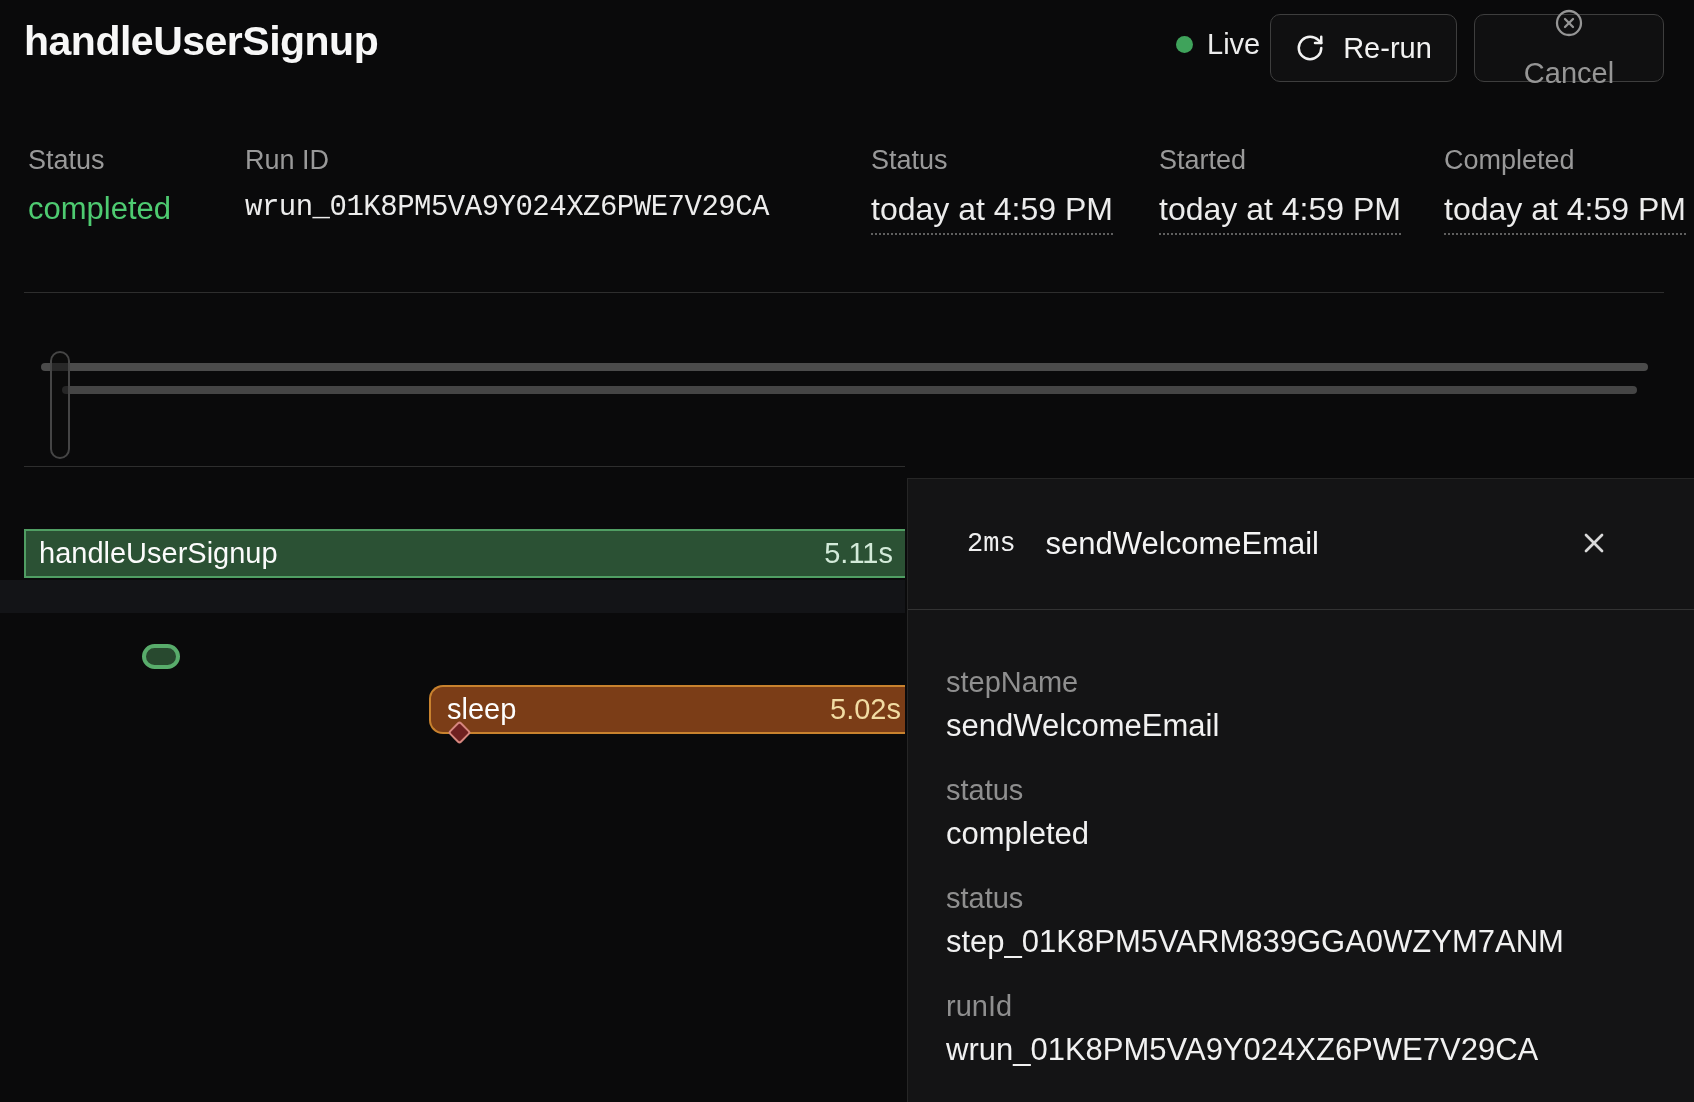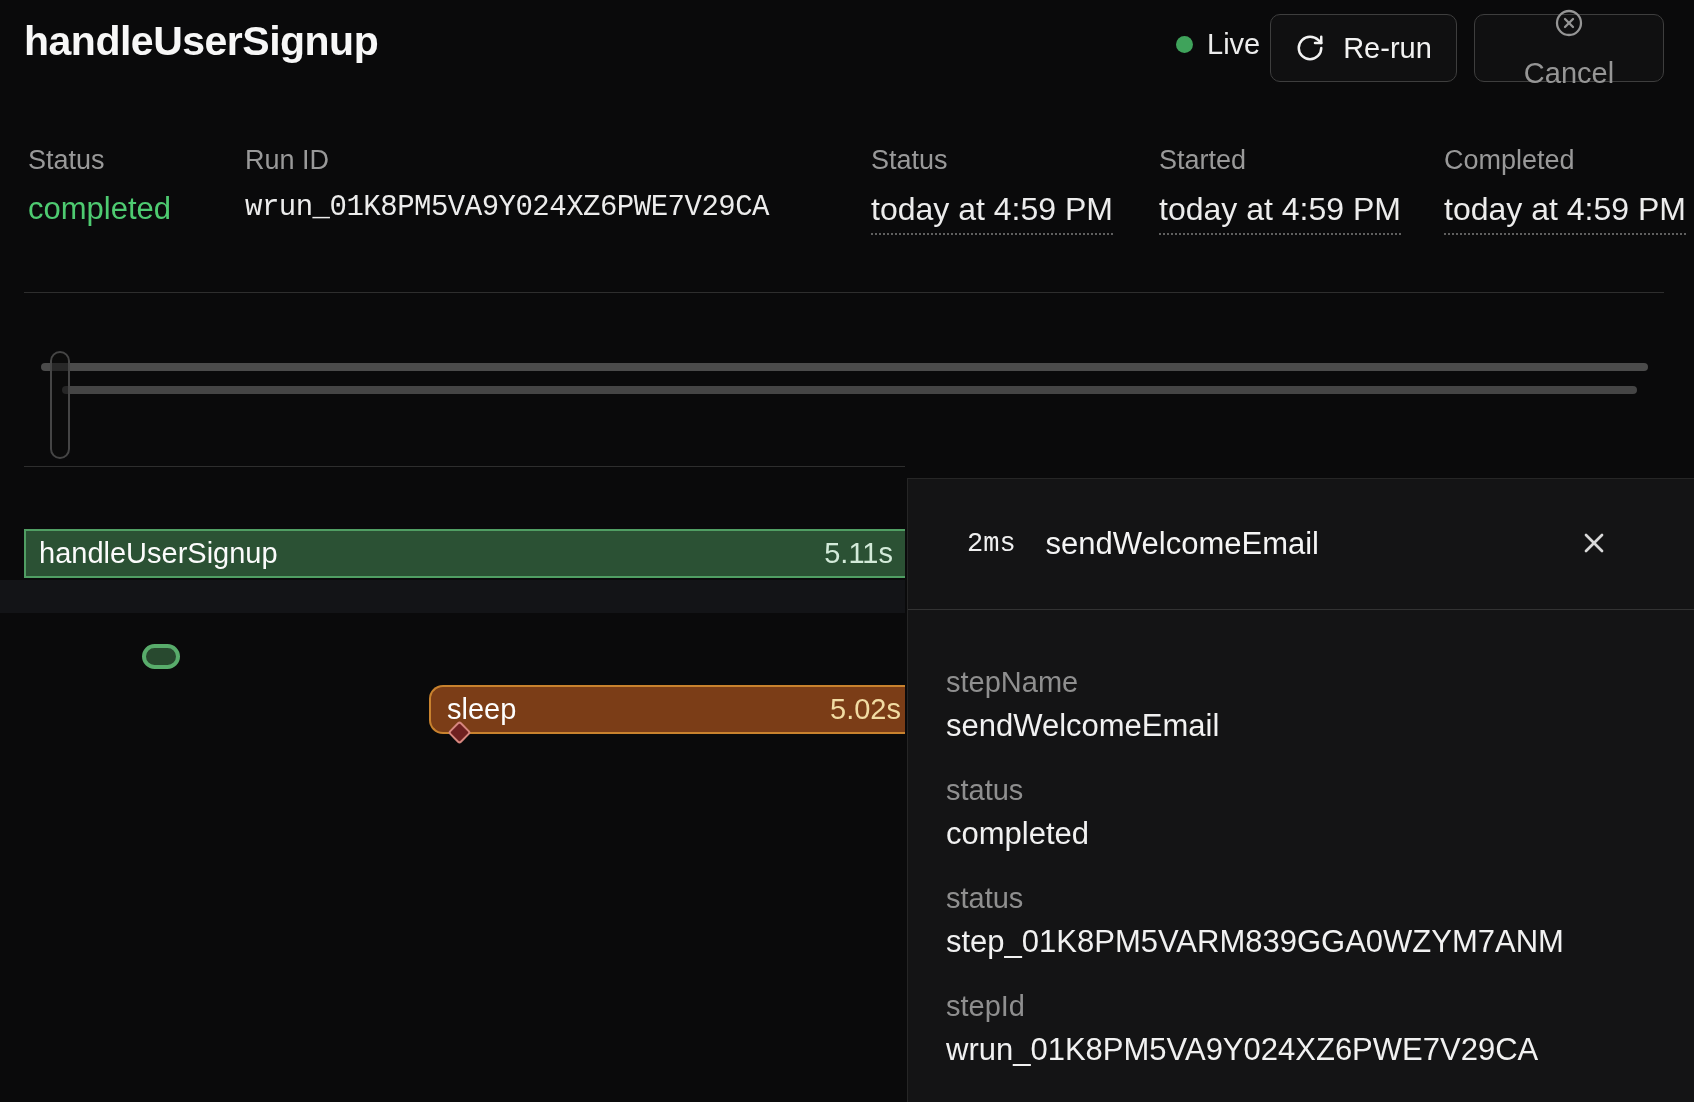--- a/index.html
+++ b/index.html
@@ -162,19 +162,19 @@
       </div>
       <div class="field">
         <div class="field-label">status</div>
         <div class="field-value">completed</div>
       </div>
       <div class="field">
         <div class="field-label">status</div>
         <div class="field-value">step_01K8PM5VARM839GGA0WZYM7ANM</div>
       </div>
       <div class="field">
-        <div class="field-label">stepId</div>
+        <div class="field-label">runId</div>
         <div class="field-value">wrun_01K8PM5VA9Y024XZ6PWE7V29CA</div>
       </div>
     </div>
   </div>
 
 </div>
 
 </body></html>

